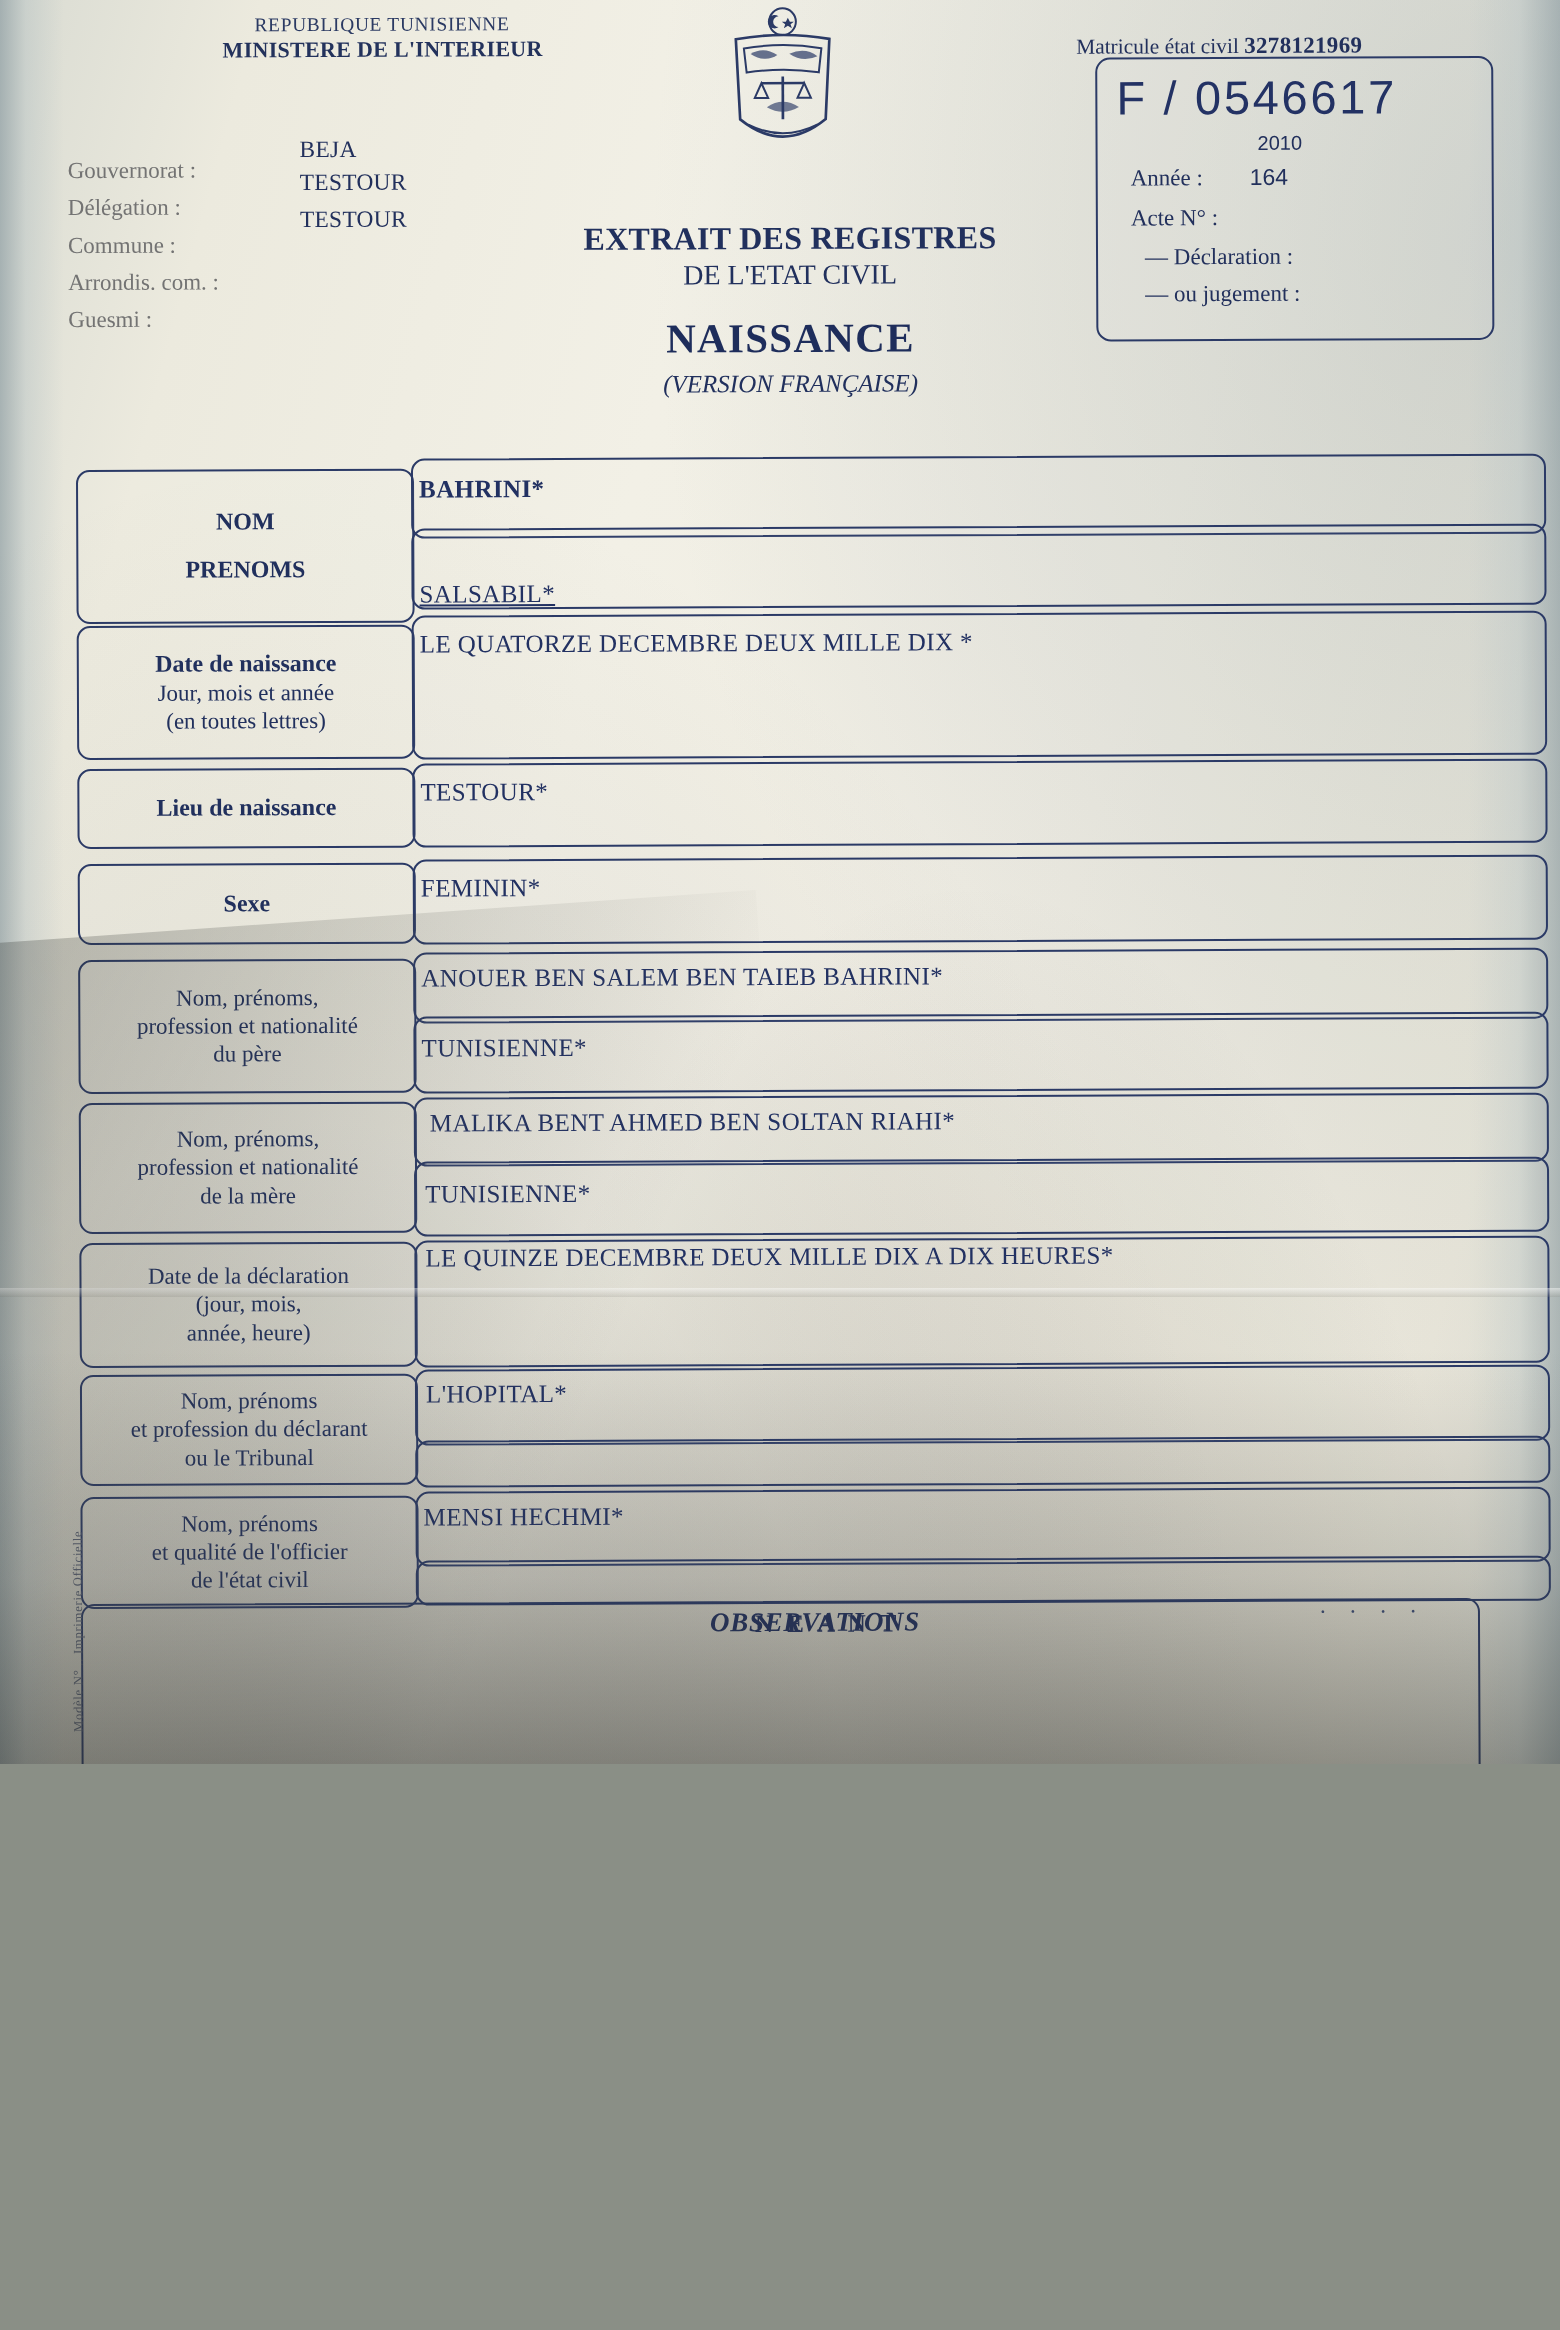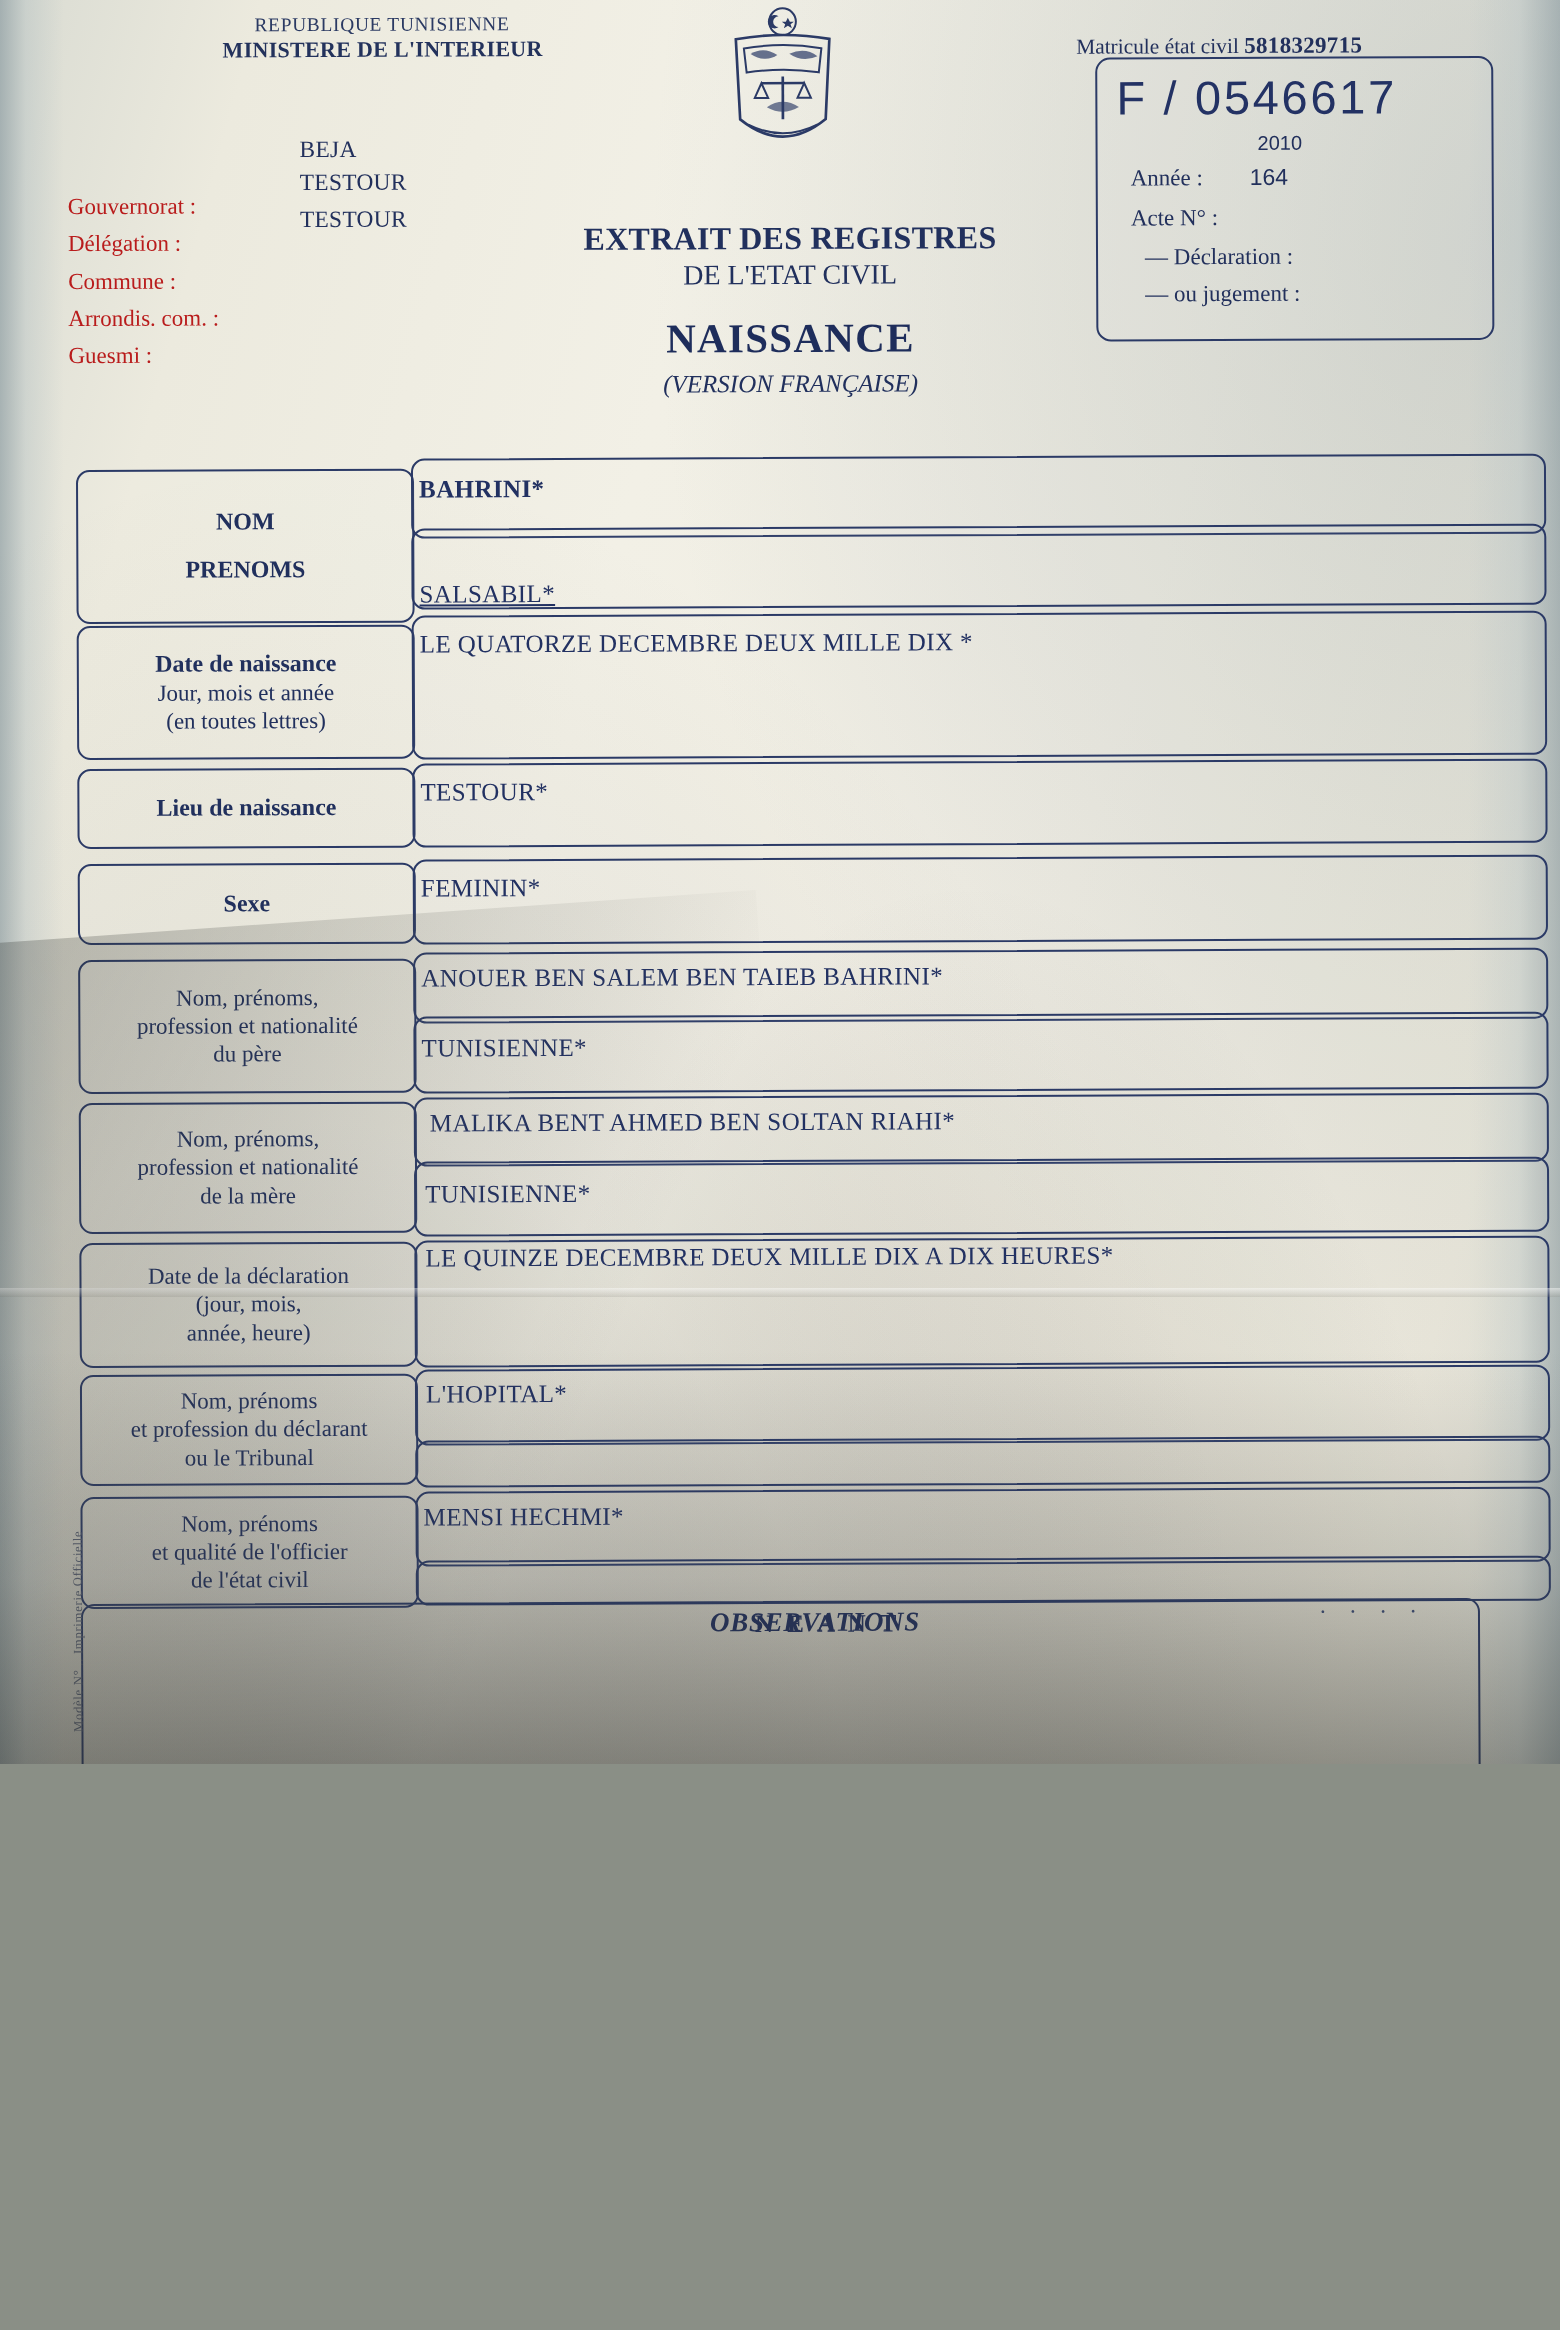--- a/index.html
+++ b/index.html
@@ -63,21 +63,21 @@
   .hdr-republique {
     position: absolute; left: 200px; top: 12px; width: 374px;
     text-align: center; font-size: 19.4px; letter-spacing: 0.7px;
     color: #2b3a63; font-family: "Liberation Serif", serif;
   }
   .hdr-ministere {
     position: absolute; left: 154px; top: 35px; width: 467px;
     text-align: center; font-size: 22px; font-weight: bold; letter-spacing: 0.3px;
     color: #23325c;
   }
-  .lbl-col { position: absolute; left: 72px; font-size: 23px; color: #b91c1c; margin-top: 36px; }
+  .lbl-col { position: absolute; left: 72px; font-size: 23px; color: #737373; }
   .val-col { position: absolute; left: 304px; font-size: 23.4px; color: #22305c; letter-spacing: 0.3px; }
 
   .emblem {
     position: absolute; left: 714px; top: 6.7px; width: 147px; height: 167px;
   }
   .emblem svg { width: 147px; height: 167px; }
 
   .title-extrait {
     position: absolute; left: 507px; top: 220px; width: 574px; text-align: center;
     font-size: 32px; font-weight: bold; color: #21305d; letter-spacing: 0.3px;
@@ -258,21 +258,21 @@
     </div>
 
     <div class="title-extrait">EXTRAIT DES REGISTRES</div>
     <div class="title-etat">DE L'ETAT CIVIL</div>
     <div class="title-naissance">NAISSANCE</div>
     <div class="title-version">(VERSION FRANÇAISE)</div>
 
     <div class="tr-box"></div>
     <div class="matricule">
       <span>Matricule état civil</span>
-      <b>5818329715</b>
+      <b>3278121969</b>
     </div>
     <div class="folio">F /  0546617</div>
     <div class="year-hand">2010</div>
     <div class="tr-line" style="left:1135px; top:167px;">Année :</div>
     <div class="tr-line" style="left:1254px; top:166px; font-family:'Liberation Sans',sans-serif;">164</div>
     <div class="tr-line" style="left:1135px; top:207px;">Acte N° :</div>
     <div class="tr-line" style="left:1149px; top:246px;">— Déclaration :</div>
     <div class="tr-line" style="left:1149px; top:283px;">— ou jugement :</div>
 
     <div class="row-label" style="left:79px; top:467px; width:338px; height:154px;">

